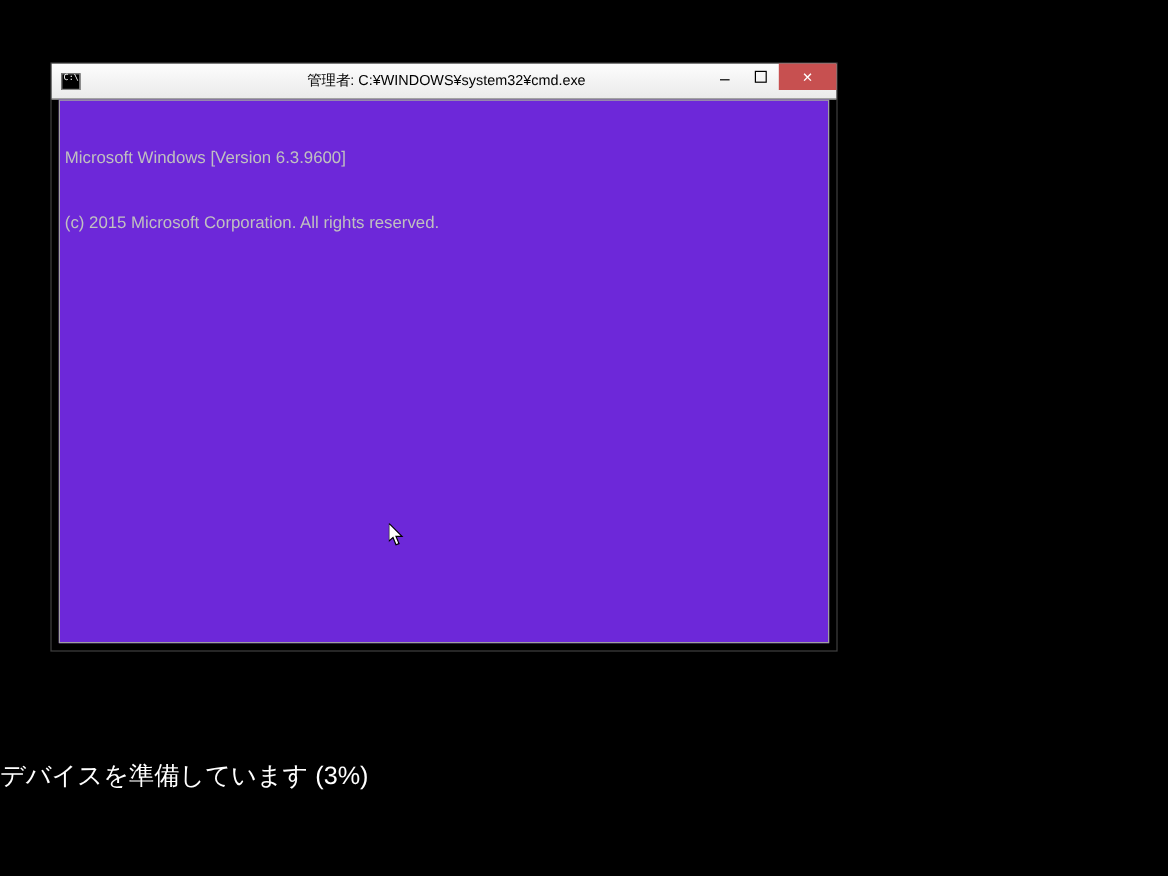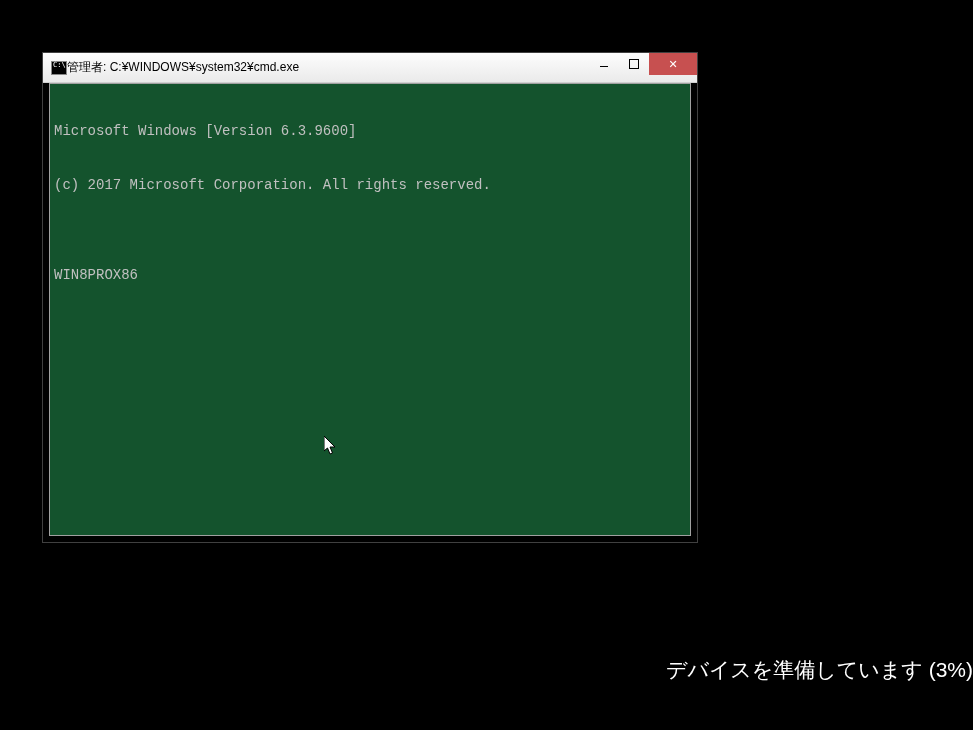--- a/index.html
+++ b/index.html
@@ -45,20 +45,21 @@
       content: "C:\\";
       position: absolute;
       left: 1px;
       top: -1px;
       font-size: 7px;
       color: #fff;
       font-family: monospace;
     }
     .titlebar-title {
       flex: 1;
+      text-align: center;
       font-size: 12px;
       color: #000;
       padding-right: 20px;
     }
     .window-controls {
       position: absolute;
       right: 0;
       top: 0;
       display: flex;
       height: 22px;
@@ -99,43 +100,42 @@
       content: "✕";
       font-size: 11px;
       font-weight: normal;
     }
     .terminal-body {
       position: absolute;
       left: 6px;
       right: 6px;
       top: 30px;
       bottom: 6px;
-      background: #14532d;
+      background: #6d28d9;
       border: 1px solid #a0a0a0;
       padding: 2px 4px;
-      font-family: Liberation Mono, monospace;
+      font-family: Liberation Sans, sans-serif;
       font-size: 14px;
       line-height: 18px;
       color: #c0c0c0;
       white-space: pre;
       overflow: hidden;
     }
     .terminal-line {
       display: block;
     }
     .status-text {
       position: absolute;
       left: 0;
       right: 0;
       top: 632px;
-      text-align: right;
+      text-align: left;
       color: #fff;
       font-size: 21px;
       font-family: "Meiryo UI", "Segoe UI", sans-serif;
-      margin-top: 24px;
     }
     .cursor-arrow {
       position: absolute;
       left: 324px;
       top: 436px;
       pointer-events: none;
       z-index: 1000;
     }
   </style>
 </head>
@@ -146,23 +146,22 @@
     <span class="titlebar-icon"></span>
     <span class="titlebar-title">管理者: C:¥WINDOWS¥system32¥cmd.exe</span>
     <div class="window-controls">
       <button class="win-btn min"></button>
       <button class="win-btn max"></button>
       <button class="win-btn close"></button>
     </div>
   </div>
   <div class="terminal-body">
     <span class="terminal-line">Microsoft Windows [Version 6.3.9600]</span>
-    <span class="terminal-line">(c) 2017 Microsoft Corporation. All rights reserved.</span>
+    <span class="terminal-line">(c) 2015 Microsoft Corporation. All rights reserved.</span>
     <span class="terminal-line"></span>
-    <span class="terminal-line">WIN8PROX86</span>
     <span class="terminal-line"></span>
     <span class="terminal-line"></span>
     
   </div>
 </div>
 
 <div class="status-text">デバイスを準備しています (3%)</div>
 
 <svg class="cursor-arrow" width="14" height="20" viewBox="0 0 14 20">
   <path d="M0,0 L0,15 L3.5,12 L6,18 L8.5,17 L6,11 L11,11 Z" fill="#fff" stroke="#000" stroke-width="1"></path>

